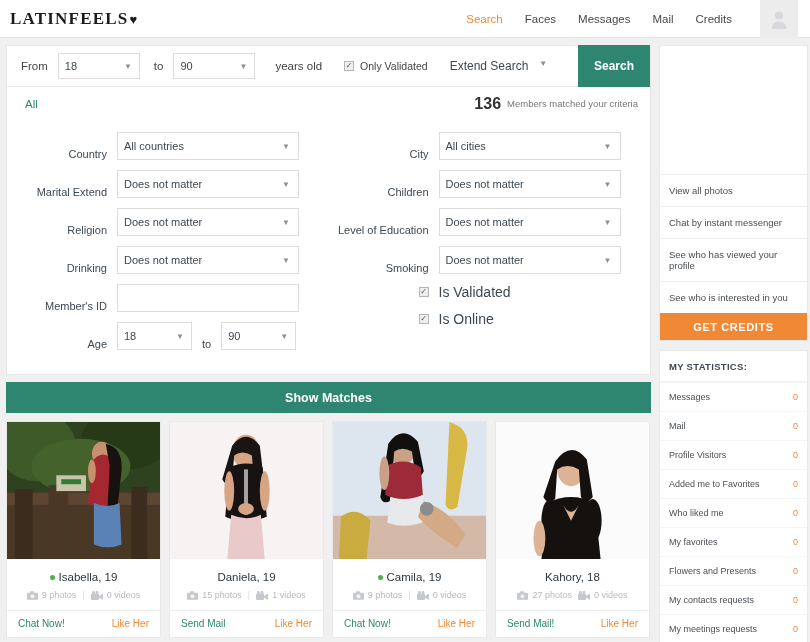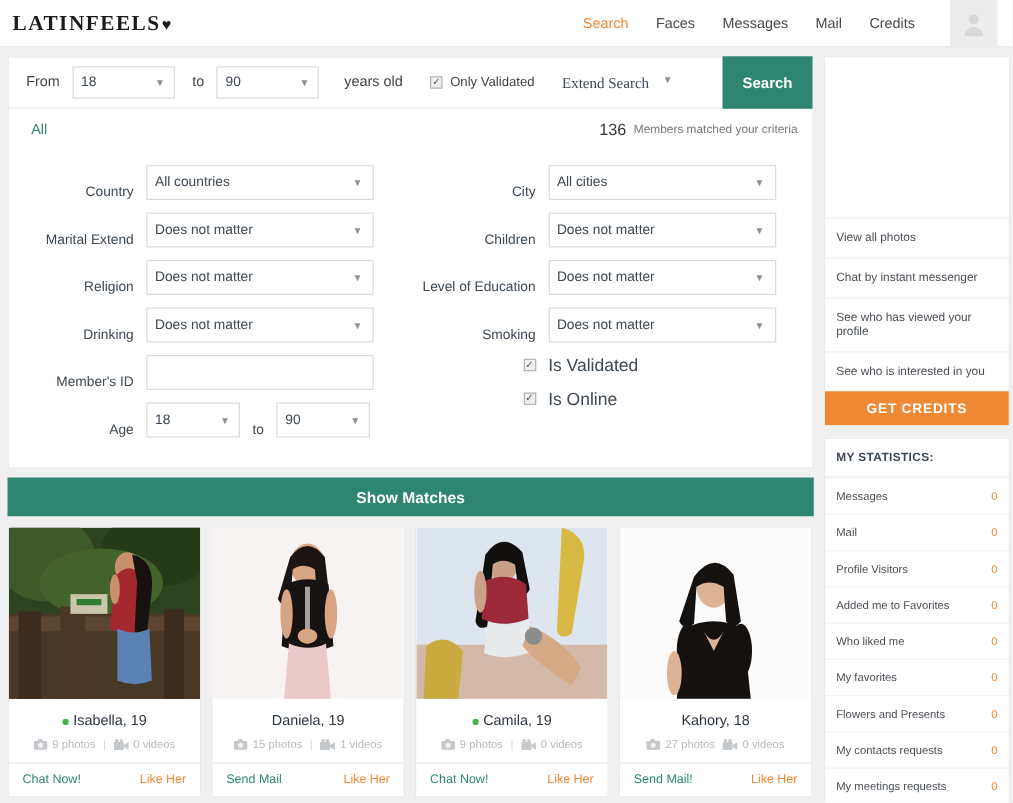--- a/index.html
+++ b/index.html
@@ -62,21 +62,21 @@
   .sb-to { margin-left: 14px; font-size: 11.5px; color: #444; }
   .sb-years { margin-left: 20px; font-size: 11.5px; color: #444; }
   .sb-valid { margin-left: 22px; display: flex; align-items: center; gap: 6px; font-size: 10.5px; color: #444; }
   .chk {
     width: 10px; height: 10px; border: 1px solid #b6b6b6; background: #efefef;
     display: inline-flex; align-items: center; justify-content: center;
     font-size: 8px; color: #555; line-height: 1;
   }
   .sb-extend {
     margin-left: 22px; font-size: 12px; color: #3d4852;
-    display: flex; align-items: flex-start; gap: 11px; font-family: Liberation Serif, serif;
+    display: flex; align-items: flex-start; gap: 11px;
   }
   .sb-extend .caret { color: #8a9099; font-size: 8px; }
   .sb-search-btn {
     margin-left: auto; width: 72px; height: 42px; background: #2e8670;
     color: #fff; font-size: 12px; font-weight: bold;
     display: flex; align-items: center; justify-content: center;
     cursor: pointer;
   }
 
   
@@ -91,21 +91,21 @@
   }
   .tab.active { background: #f7f8f8; font-weight: bold; }
   .tab.active::after {
     content: ""; position: absolute; left: 8px; right: 8px; bottom: 0;
     height: 2.5px; background: #2e8670;
   }
   .match-info {
     margin-left: auto; display: flex; align-items: center;
     gap: 6px; padding-right: 12px;
   }
-  .match-count { font-size: 13px; font-weight: normal; color: #333; }
+  .match-count { font-size: 16px; font-weight: bold; color: #333; }
   .match-text { font-size: 9.5px; color: #777; }
 
   
   .filters {
     background: #fff; display: flex; padding: 12px 0 14px 0;
     border-left: 1px solid #e7e7e7; border-right: 1px solid #e7e7e7;
     border-bottom: 1px solid #e7e7e7;
   }
   .fcol { width: 322px; }
   .frow { display: flex; align-items: flex-end; margin-bottom: 10px; }

